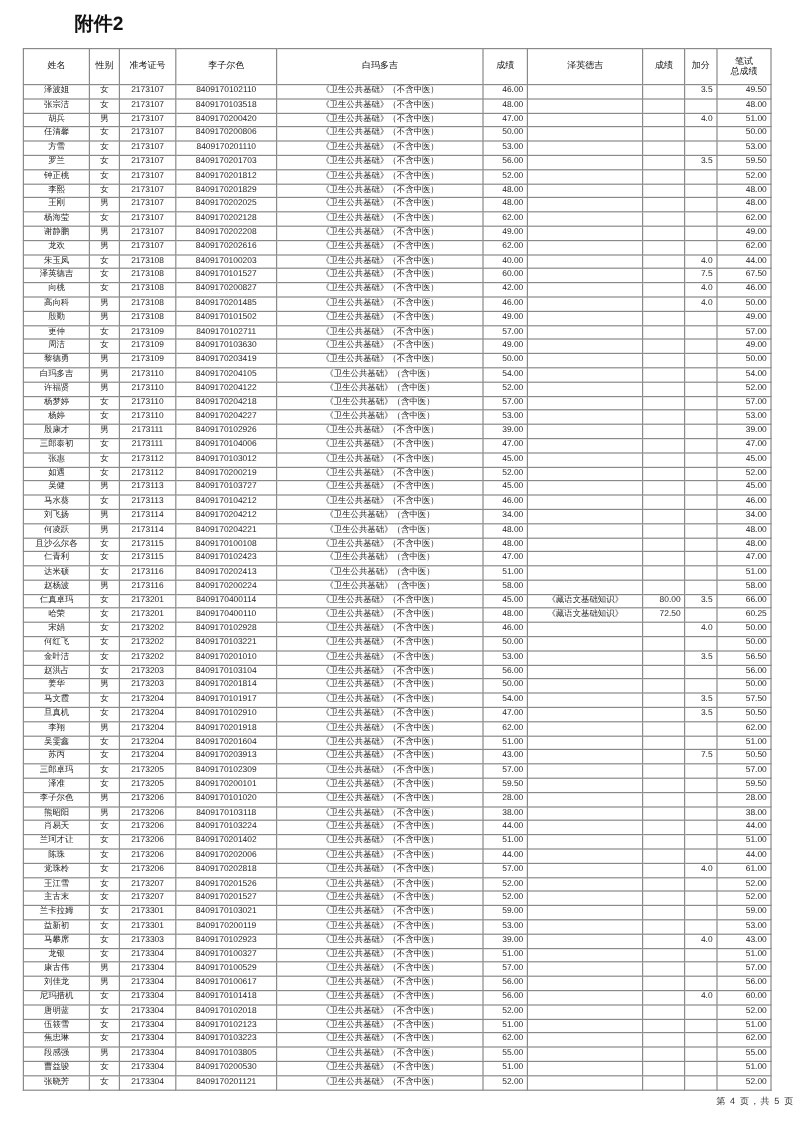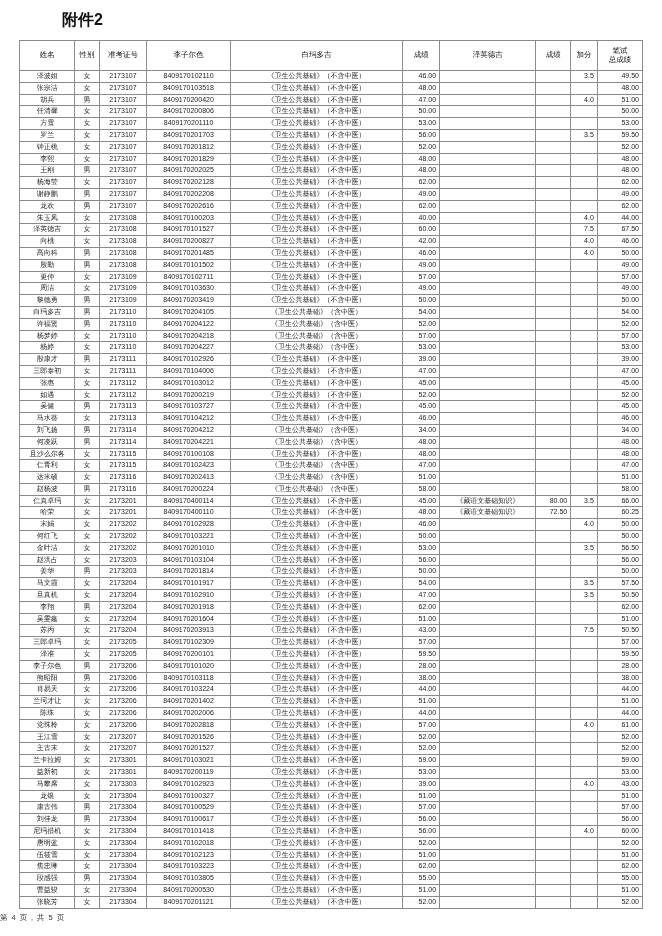--- a/index.html
+++ b/index.html
@@ -63,21 +63,21 @@
   .col-score  { width: 36px; }
   .col-addsubj{ width: 94px; }
   .col-addsc  { width: 34px; }
   .col-bonus  { width: 26px; }
   .col-total  { width: 44px; }
   .page-footer {
     position: absolute;
     left: 0;
     right: 0;
     bottom: 13px;
-    text-align: left;
+    text-align: right;
     font-size: 7.5px;
     color: #333;
     letter-spacing: 1px;
   }
 </style>
 </head>
 <body>
 
 <div class="attachment-label">附件2</div>
 

